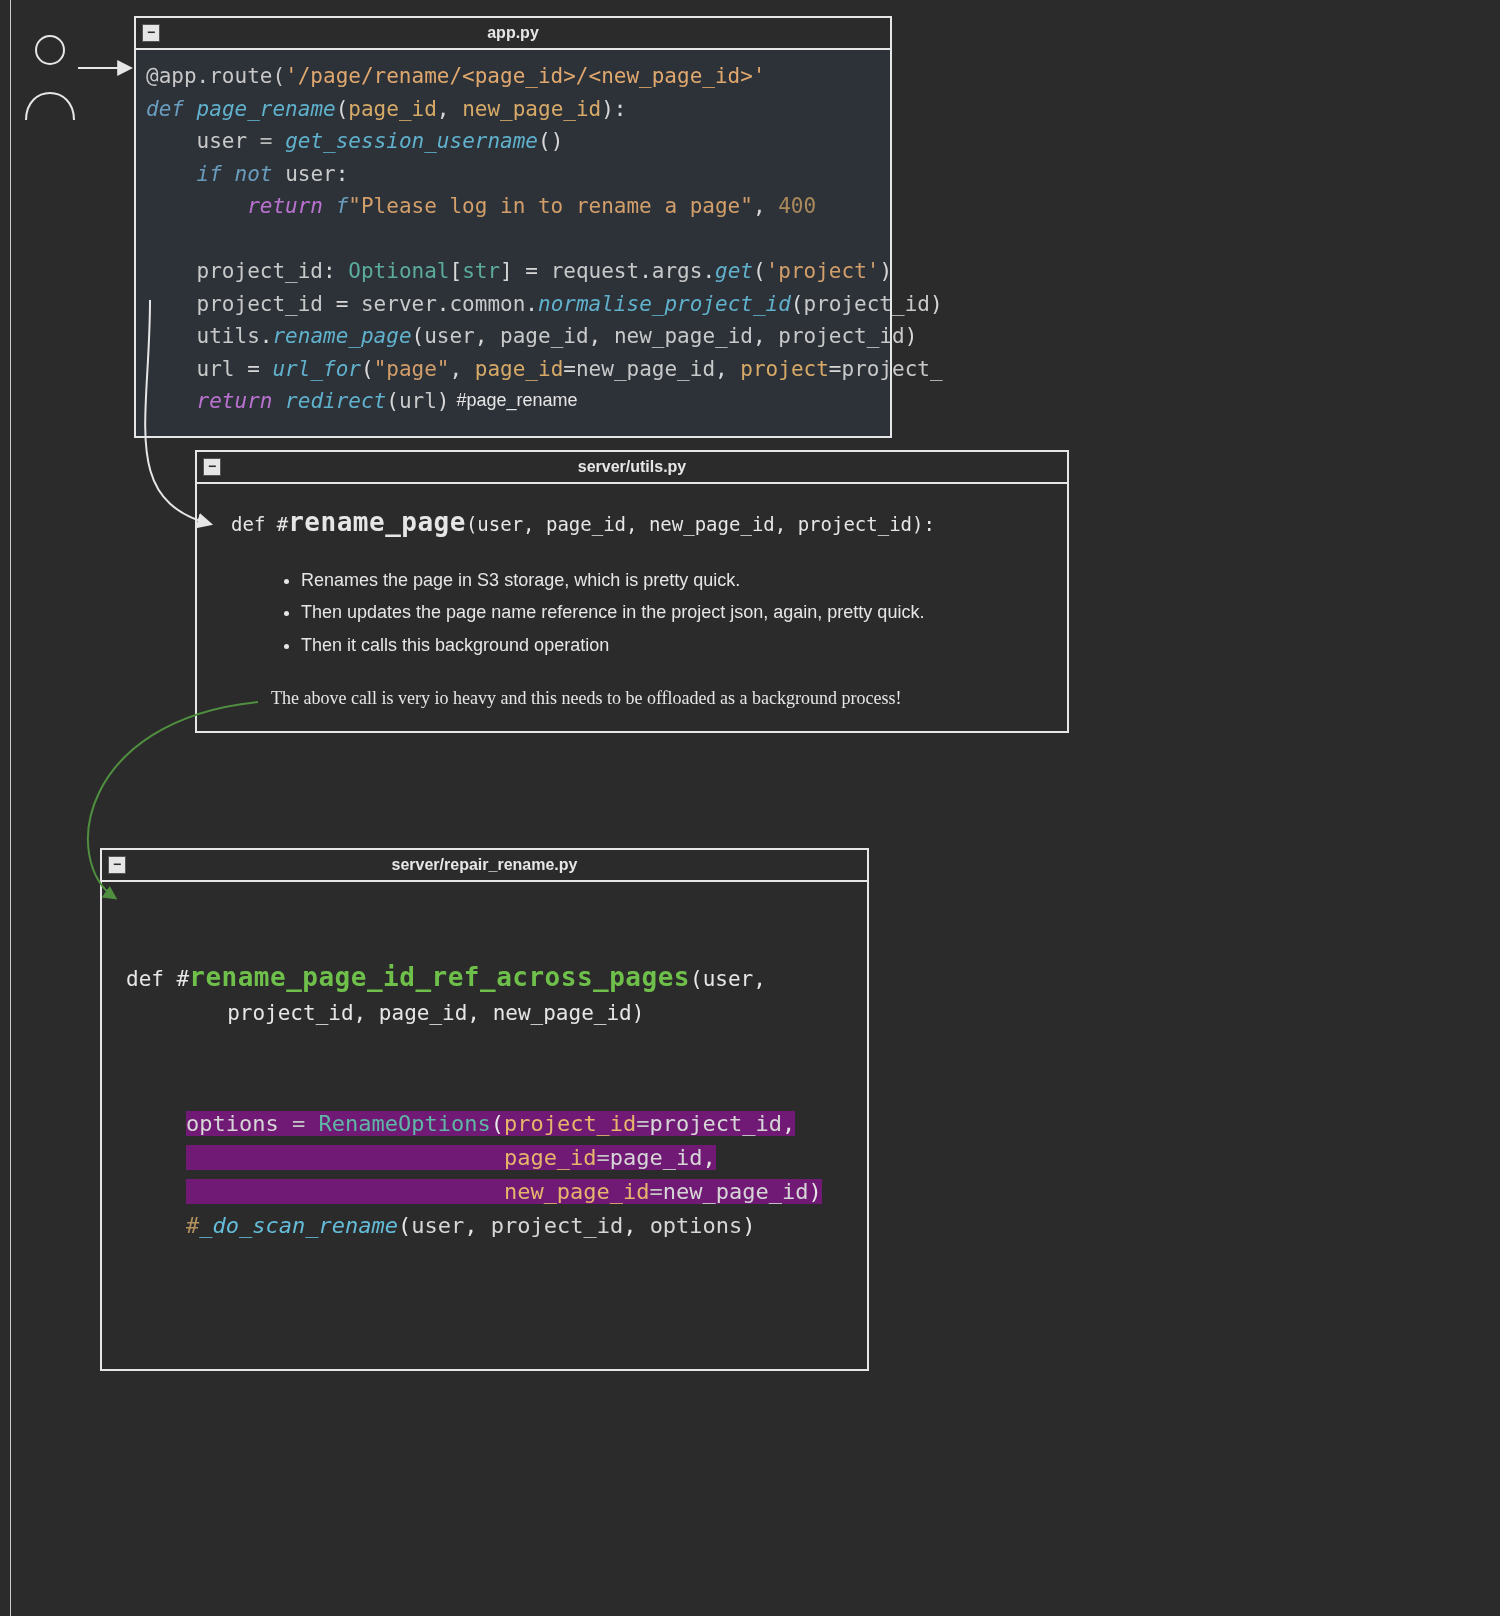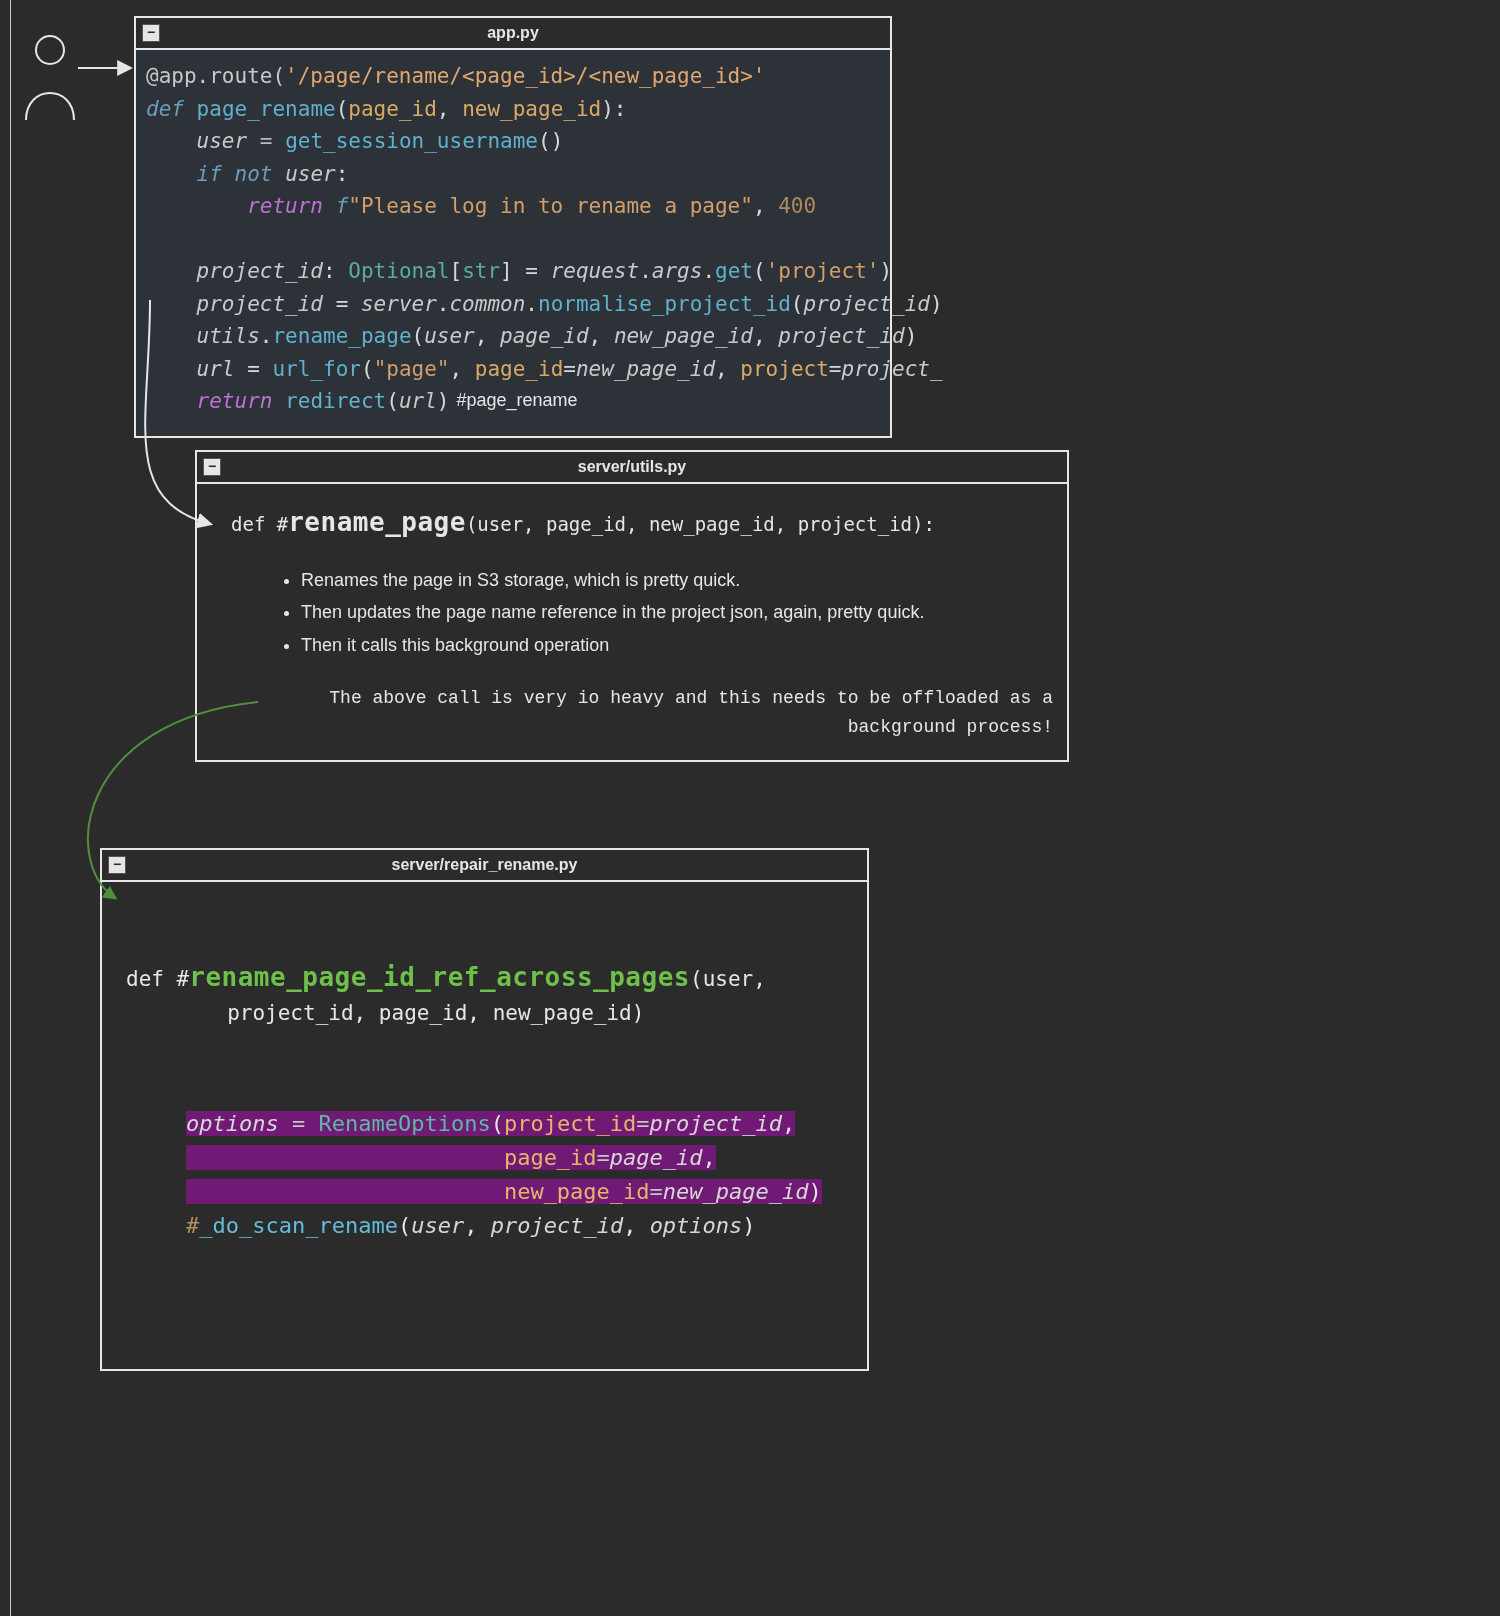--- a/index.html
+++ b/index.html
@@ -87,38 +87,38 @@
     padding-left: 10px;
     font-size: 21px;
     line-height: 1.55;
     filter: none;
   }
   #panel1 .code-line { display: block; }
   .tok-deco { color: #c8c8c8; }
   .tok-str  { color: #e0a86e; }
   .tok-kw   { color: #6fa6c9; font-style: italic; }
   .tok-def  { color: #c678dd; font-style: italic; }
-  .tok-fn   { color: #64bcd9; }
-  .tok-id   { color: #d6d6d6; font-style: italic; }
+  .tok-fn   { color: #64bcd9; font-style: italic; }
+  .tok-id   { color: #d6d6d6; }
   .tok-acc  { color: #b5915f; }
   .tok-type { color: #5fb7a6; }
   .tok-op   { color: #c6c6c6; }
   .tok-param{ color: #e6b56c; }
   .blur { filter: blur(0.7px); opacity: 0.92; }
 
   
   #panel2 { left: 195px; top: 450px; width: 870px; }
   #panel2 .panel-body { font-size: 19px; white-space: normal; }
   .sig-line { font-family: ui-monospace, Menlo, Consolas, monospace; white-space: pre; margin: 8px 0 22px 20px; }
   .big-fn { font-weight: 800; font-size: 26px; letter-spacing: 0.5px; }
   ul.desc { margin: 0 0 24px 90px; padding: 0; font-family: "Helvetica Neue", Arial, sans-serif; font-size: 18px; }
   ul.desc li { margin: 4px 0; }
   .green { color: #6fbf4b; font-weight: 700; }
   .call-line { font-family: "Helvetica Neue", Arial, sans-serif; white-space: normal; margin-left: 60px; margin-bottom: 16px; font-size: 18px; }
-  .note-line { font-family: Liberation Mono, monospace; white-space: normal; margin-left: 60px; font-size: 18px; text-align: right; }
+  .note-line { font-family: Liberation Serif, serif; white-space: normal; margin-left: 60px; font-size: 18px; }
 
   
   #panel3 { left: 100px; top: 848px; width: 765px; }
   #panel3 .panel-body { font-size: 21px; line-height: 1.55; padding: 10px 14px 60px 24px; }
   .codeblock {
     font-family: ui-monospace, Menlo, Consolas, monospace;
     white-space: pre;
     display: block;
     margin-top: 12px;
     font-size: 22px;

